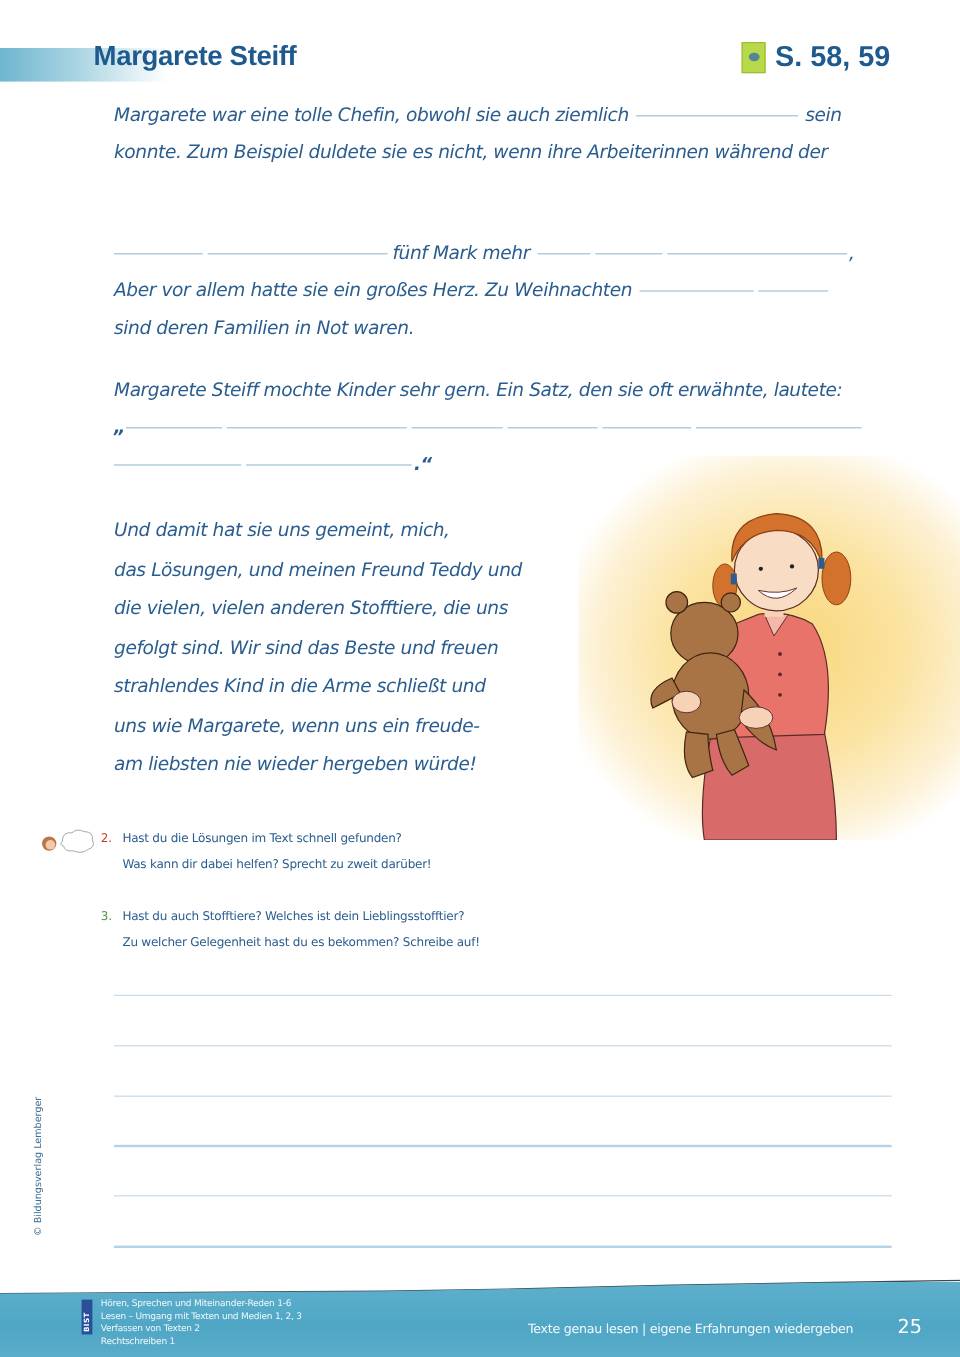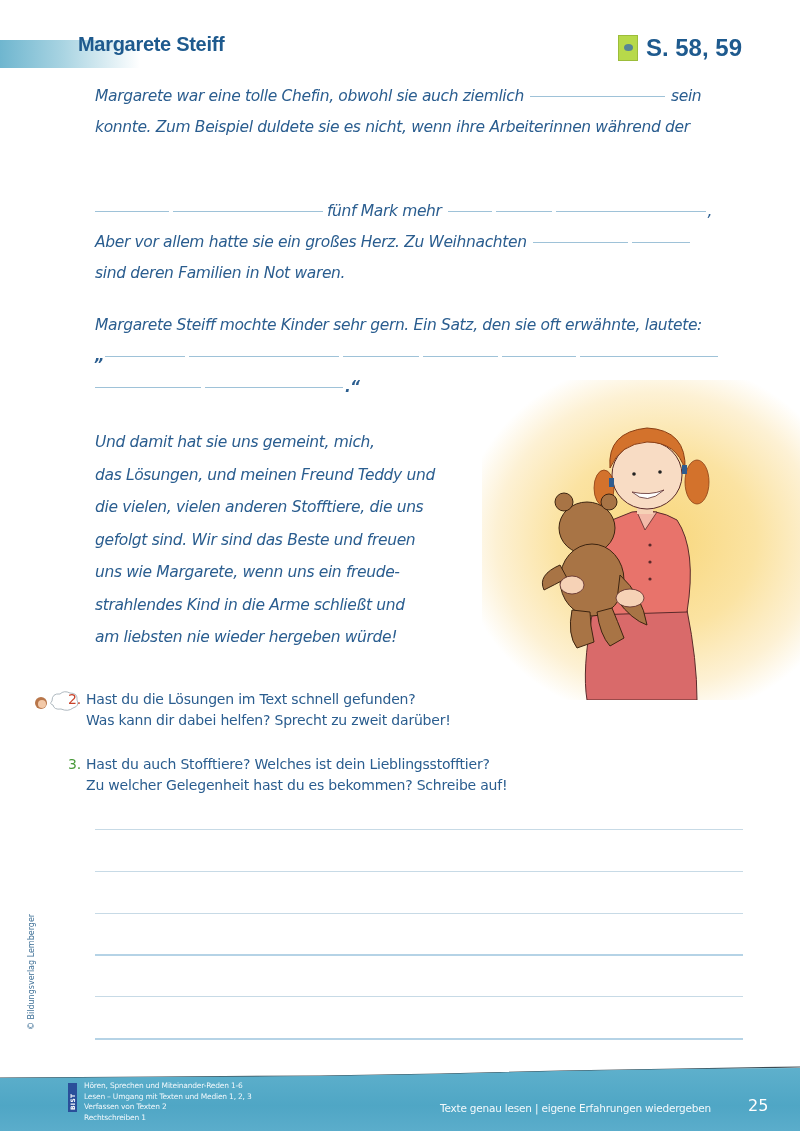--- a/index.html
+++ b/index.html
@@ -6,21 +6,21 @@
     html, body { width: 800px; height: 1131px; background: #ffffff; overflow: hidden; }
     body { position: relative; font-family: "DejaVu Sans", sans-serif; color: #2a5d8f; }
 
     .header-band {
       position: absolute; left: 0; top: 40px; width: 140px; height: 28px;
       background: linear-gradient(to right, #6fb6cf 0%, #a9d4e2 45%, rgba(255,255,255,0) 100%);
     }
     .title {
       position: absolute; left: 78px; top: 33px;
       font-family: "Liberation Sans", sans-serif; font-weight: bold;
-      font-size: 20px; color: #1e5a8e; letter-spacing: -0.3px;
+      font-size: 23px; color: #1e5a8e; letter-spacing: -0.3px;
     }
     .page-ref { position: absolute; right: 58px; top: 34px; display: flex; align-items: center; gap: 8px; }
     .book-icon {
       width: 20px; height: 26px; background: #b7d94a;
       border: 1px solid #9cbd3a; position: relative;
     }
     .book-icon::after {
       content: ""; position: absolute; left: 5px; top: 8px; width: 9px; height: 7px;
       border-radius: 50%; background: #3f6fa8; opacity: 0.8;
     }
@@ -34,22 +34,22 @@
       font-size: 15.5px; color: #2a5d8f; letter-spacing: -0.35px; }
     .line { height: 31px; line-height: 31px; white-space: nowrap; display: flex; align-items: baseline; }
     .blank { display: inline-block; height: 1px; border-bottom: 1px solid #9ec2d8; margin: 0 2px; transform: translateY(-4px); }
     .q-mark { font-weight: bold; font-size: 15px; }
 
     .illustration {
       position: absolute; left: 482px; top: 380px; width: 318px; height: 320px;
       background: radial-gradient(ellipse at 55% 50%, #f8d67a 0%, #fbe3a2 40%, #fdf1d4 65%, rgba(255,255,255,0) 80%);
     }
 
-    .task { position: absolute; left: 68px; font-family: "DejaVu Sans", sans-serif;
-      font-size: 14px; color: #2a5d8f; line-height: 21px; letter-spacing: -0.2px; }
+    .task { position: absolute; left: 84px; font-family: "DejaVu Sans", sans-serif;
+      font-size: 10px; color: #2a5d8f; line-height: 21px; letter-spacing: -0.2px; }
     .task-num { display: inline-block; width: 18px; }
     .task-num.red { color: #c8432b; }
     .task-num.green { color: #4a9a3b; }
     .task-indent { padding-left: 18px; }
     .talk-icon { position: absolute; left: 34px; top: 689px; width: 48px; height: 24px; }
 
     .write-line { position: absolute; left: 95px; width: 648px; height: 1px; background: #c7dae6; }
     .write-line.strong { background: #b5d3e6; height: 2px; }
 
     .copyright {
@@ -195,24 +195,24 @@
   <div class="line" style="height:32.5px; line-height:32.5px;">
       <span>das Lösungen, und meinen Freund Teddy und</span>
     </div>
   <div class="line" style="height:32.5px; line-height:32.5px;">
       <span>die vielen, vielen anderen Stofftiere, die uns</span>
     </div>
   <div class="line" style="height:32.5px; line-height:32.5px;">
       <span>gefolgt sind. Wir sind das Beste und freuen</span>
     </div>
   <div class="line" style="height:32.5px; line-height:32.5px;">
+      <span>strahlendes Kind in die Arme schließt und</span>
+    </div>
+  <div class="line" style="height:32.5px; line-height:32.5px;">
       <span>uns wie Margarete, wenn uns ein freude-</span>
-    </div>
-  <div class="line" style="height:32.5px; line-height:32.5px;">
-      <span>strahlendes Kind in die Arme schließt und</span>
     </div>
   <div class="line" style="height:32.5px; line-height:32.5px;">
       <span>am liebsten nie wieder hergeben würde!</span>
     </div>
 </div>
 
 <svg class="talk-icon" viewBox="0 0 48 24">
   <circle cx="7" cy="14" r="6" fill="#b8764a"></circle>
   <circle cx="8" cy="15" r="4" fill="#f3c9a8"></circle>
   <path d="M18 12 Q18 4 26 5 Q30 1 36 4 Q44 4 43 11 Q46 17 39 19 Q34 23 27 20 Q20 21 19 16 Q15 15 18 12 Z" fill="#ffffff" stroke="#9aa7b0" stroke-width="0.8"></path>

